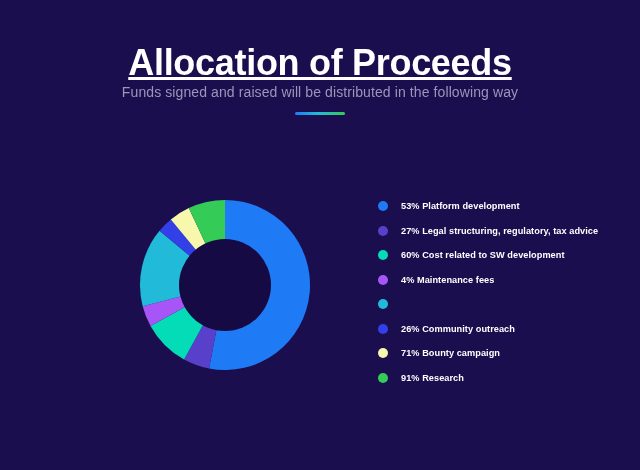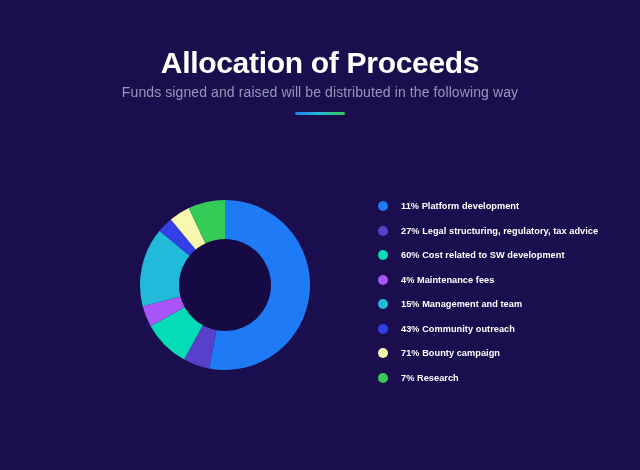--- a/index.html
+++ b/index.html
@@ -25,26 +25,27 @@
 
   
   #header {
     position: absolute;
     left: 0;
     top: 46px;
     width: 640px;
     text-align: center;
   }
   #page-title {
-    font-size: 30px;
+    font-size: 36px;
     font-weight: bold;
     color: #ffffff;
     letter-spacing: -0.3px;
     line-height: 34px;
     margin: 0;
+    text-decoration: underline;
   }
   #page-subtitle {
     font-size: 14px;
     font-weight: normal;
     color: #9a96b8;
     line-height: 14px;
     margin: 5px 0 0 0;
     letter-spacing: 0.1px;
   }
   #accent-rule {
@@ -120,45 +121,44 @@
           <path d="M 85 85 L 30.819 19.506 A 85 85 0 0 1 48.809 8.090 Z" fill="#f7f7ae"></path>
           <path d="M 85 85 L 48.809 8.090 A 85 85 0 0 1 85.000 0.000 Z" fill="#34cc56"></path>
         </g>
       <circle id="donut-hole" cx="85" cy="85" r="46" fill="#150a43"></circle>
     </svg>
   </div>
 
   <div id="legend">
       <div class="legend-item">
         <span class="legend-swatch" style="background: rgb(31, 123, 245);"></span>
-        <span class="legend-label">11% Platform development</span>
+        <span class="legend-label">53% Platform development</span>
       </div>
       <div class="legend-item">
         <span class="legend-swatch" style="background: rgb(88, 64, 202);"></span>
         <span class="legend-label">27% Legal structuring, regulatory, tax advice</span>
       </div>
       <div class="legend-item">
         <span class="legend-swatch" style="background: rgb(4, 220, 183);"></span>
         <span class="legend-label">60% Cost related to SW development</span>
       </div>
       <div class="legend-item">
         <span class="legend-swatch" style="background: rgb(168, 85, 247);"></span>
         <span class="legend-label">4% Maintenance fees</span>
       </div>
       <div class="legend-item">
         <span class="legend-swatch" style="background: rgb(33, 186, 217);"></span>
-        <span class="legend-label">15% Management and team</span>
       </div>
       <div class="legend-item">
         <span class="legend-swatch" style="background: rgb(51, 64, 232);"></span>
-        <span class="legend-label">43% Community outreach</span>
+        <span class="legend-label">26% Community outreach</span>
       </div>
       <div class="legend-item">
         <span class="legend-swatch" style="background: rgb(247, 247, 174);"></span>
         <span class="legend-label">71% Bounty campaign</span>
       </div>
       <div class="legend-item">
         <span class="legend-swatch" style="background: rgb(52, 204, 86);"></span>
-        <span class="legend-label">7% Research</span>
+        <span class="legend-label">91% Research</span>
       </div>
     </div>
 
 </div>
 
 </body></html>

